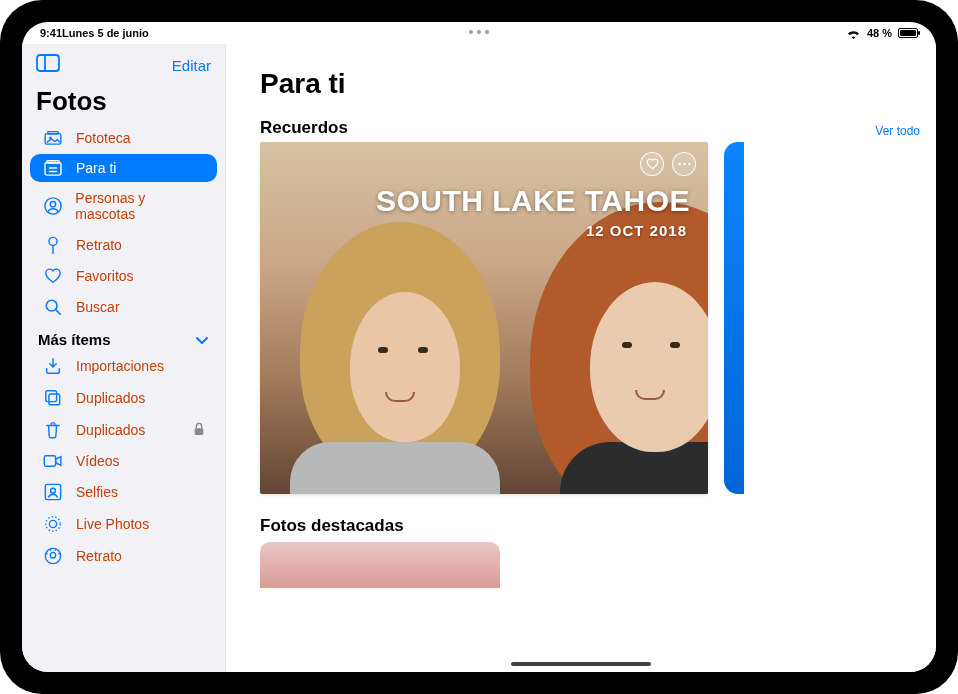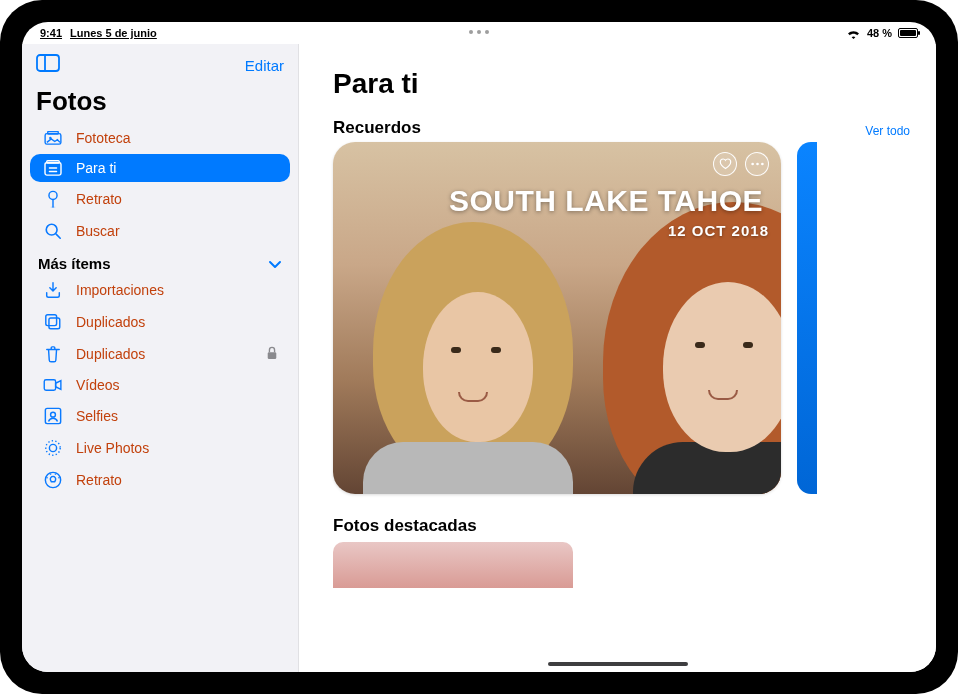--- a/index.html
+++ b/index.html
@@ -32,21 +32,21 @@
   .status-bar {
     height: 22px;
     display: flex;
     align-items: center;
     justify-content: space-between;
     padding: 0 18px;
     font-size: 11px;
     font-weight: 600;
     color: #000;
   }
-  .status-left { display: flex; gap: 8px; align-items: flex-start; text-decoration: underline;}
+  .status-left { display: flex; align-items: flex-start;}
   .status-right { display: flex; gap: 6px; align-items: center;}
   .wifi-icon, .battery-icon { display:inline-flex; }
   .battery-body {
     width: 20px; height: 10px;
     border: 1px solid #000; border-radius: 2px;
     position: relative; display:inline-block;
   }
   .battery-body::after {
     content:""; position:absolute; right:-3px; top:2px;
     width:2px; height:4px; background:#000; border-radius:1px;
@@ -59,21 +59,21 @@
   .multitask-dots span {
     width:4px; height:4px; border-radius:50%; background:#9e9e9e;
   }
   
   .app-body {
     flex: 1;
     display: flex;
     overflow: hidden;
   }
   .sidebar {
-    width: 277px;
+    width: 204px;
     background: #f2f2f6;
     border-right: 1px solid #e1e1e4;
     display: flex;
     flex-direction: column;
     padding-top: 4px;
     overflow: hidden;
   }
   .sidebar-top {
     display:flex; justify-content: space-between; align-items:center;
     padding: 6px 14px 10px 14px;
@@ -107,44 +107,44 @@
   
   .main {
     flex:1; background:#fff; position:relative; overflow:hidden;
     padding: 24px 0 0 34px;
   }
   .page-title {
     font-size: 28px; font-weight:800; color:#000; margin-bottom:18px;
   }
   .section-head {
     display:flex; justify-content:space-between; align-items:flex-end;
-    padding-right: 26px; margin-bottom:4px;
+    padding-right: 16px; margin-bottom:4px;
   }
   .section-title { font-size:17px; font-weight:700; }
   .see-all { color:#007aff; font-size:12px; }
   .memories-row { display:flex; gap:16px; }
   .memory-card {
     width: 448px; height: 352px;
-    border-radius: 22px;
+    border-radius: 2px;
     overflow:hidden; position:relative;
     background: linear-gradient(180deg,#d7c2a3 0%, #c9a788 35%, #a07a5a 68%, #634534 100%);
     box-shadow: 0 1px 3px rgba(0,0,0,.15);
   }
   .memory-card .people {
     position:absolute; inset:0;
   }
   .memory-card .mem-title {
     position:absolute; top:42px; right:18px;
     color:#fff; font-size:30px; font-weight:800;
     letter-spacing: 0.5px;
     text-shadow: 0 1px 4px rgba(0,0,0,.4);
     font-family: "Arial Black", Impact, sans-serif;
   }
   .memory-card .mem-date {
-    position:absolute; top:80px; right:12px;
+    position:absolute; top:80px; right:21px;
     color:#fff; font-size:15px; font-weight:600;
     letter-spacing: 1px;
     text-shadow: 0 1px 3px rgba(0,0,0,.4);
   }
   .memory-card .card-actions {
     position:absolute; top:10px; right:12px; display:flex; gap:8px;
   }
   .circle-btn {
     width:24px; height:24px; border-radius:50%;
     border:1.5px solid rgba(255,255,255,.95);
@@ -244,32 +244,50 @@
           <span class="icon-slot">
             <svg width="18" height="16" viewBox="0 0 20 18" fill="none" stroke="currentColor" stroke-width="1.6">
                 <rect x="1" y="3" width="18" height="14" rx="2"></rect>
                 <rect x="3" y="0.8" width="14" height="2.5" rx="1"></rect>
                 <path d="M6 9h8M6 13h8" stroke-linecap="round"></path>
               </svg>
           </span>
           <span>Para ti</span>
         </div>
 
+        <div class="sb-item">
+          <span class="icon-slot">
+            <svg width="18" height="18" viewBox="0 0 20 20" fill="none" stroke="currentColor" stroke-width="1.6">
+                <circle cx="10" cy="10" r="9"></circle>
+                <circle cx="10" cy="8" r="3"></circle>
+                <path d="M4 17c1.2-2.8 4-4 6-4s4.8 1.2 6 4"></path>
+              </svg>
+          </span>
+          <span>Personas y mascotas</span>
+        </div>
 
         <div class="sb-item">
           <span class="icon-slot">
             <svg width="16" height="18" viewBox="0 0 16 20" fill="none" stroke="currentColor" stroke-width="1.6">
                 <circle cx="8" cy="6" r="4.5"></circle>
                 <path d="M8 11v8" stroke-linecap="round"></path>
                 <ellipse cx="8" cy="19" rx="3" ry="0.6" fill="currentColor" opacity="0.3" stroke="none"></ellipse>
               </svg>
           </span>
           <span>Retrato</span>
         </div>
 
+        <div class="sb-item">
+          <span class="icon-slot">
+            <svg width="18" height="16" viewBox="0 0 20 18" fill="none" stroke="currentColor" stroke-width="1.6">
+                <path d="M10 16S2 10.5 2 5.8C2 3.2 4 1.3 6.4 1.3c1.5 0 2.9.8 3.6 2 .7-1.2 2.1-2 3.6-2C16 1.3 18 3.2 18 5.8 18 10.5 10 16 10 16z"></path>
+              </svg>
+          </span>
+          <span>Favoritos</span>
+        </div>
 
 
         <div class="sb-item">
           <span class="icon-slot">
             <svg width="18" height="18" viewBox="0 0 20 20" fill="none" stroke="currentColor" stroke-width="1.8">
                 <circle cx="8.5" cy="8.5" r="6"></circle>
                 <path d="M13.5 13.5L18 18" stroke-linecap="round"></path>
               </svg>
           </span>
           <span>Buscar</span>

